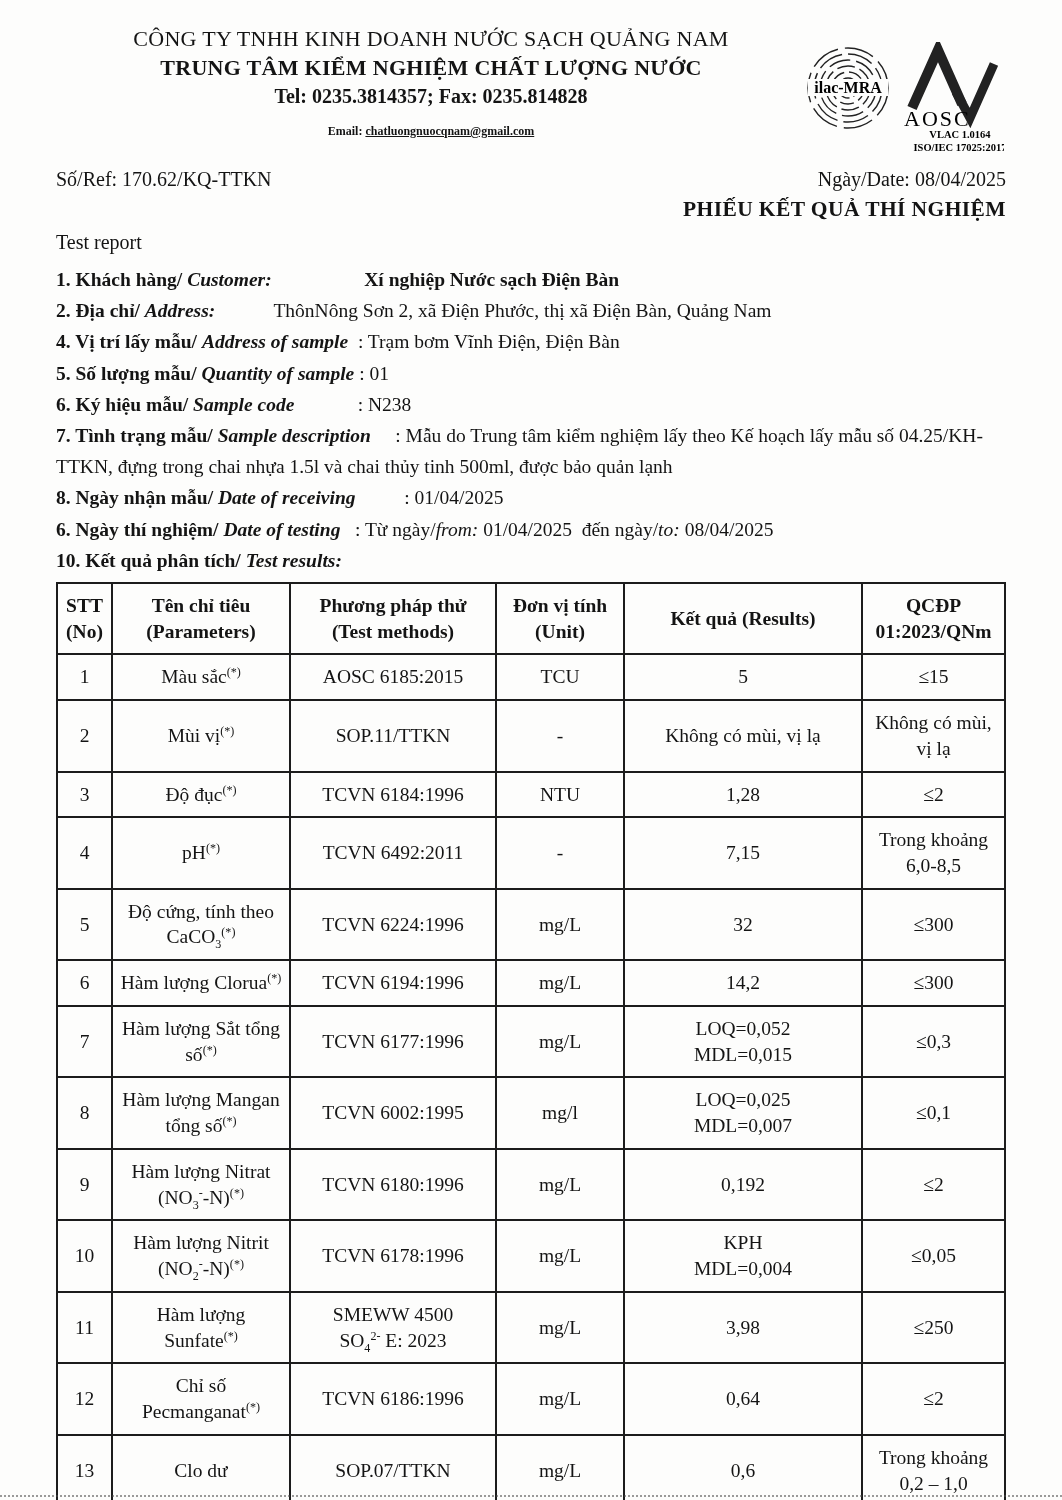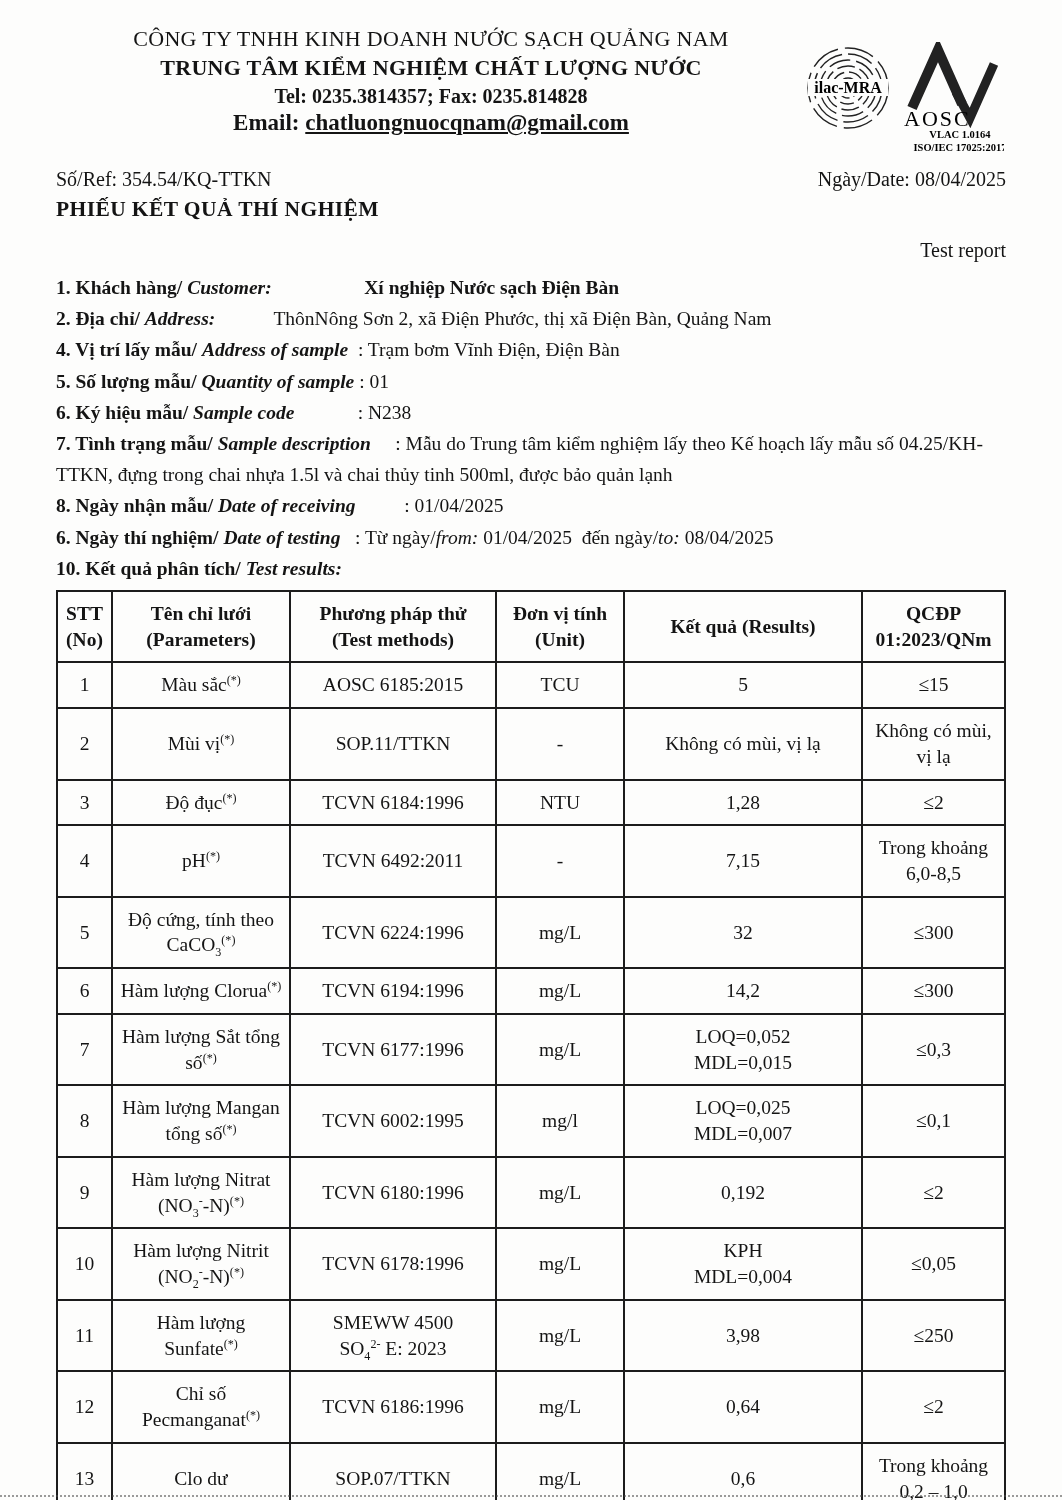--- a/index.html
+++ b/index.html
@@ -15,30 +15,30 @@
   }
 
   
   .letterhead { display:flex; align-items:flex-start; }
   .lh-logo { width:116px; flex:0 0 116px; padding-top:4px; }
   .lh-center { flex:1 1 auto; text-align:center; padding-top:2px; }
   .lh-company { font-size:22px; letter-spacing:.3px; white-space:nowrap; }
   .lh-centername { font-size:22px; font-weight:bold; letter-spacing:.3px; margin-top:3px; white-space:nowrap; }
   .lh-addr { font-size:21px; font-weight:bold; margin-top:4px; white-space:nowrap; }
   .lh-tel { font-size:20px; font-weight:bold; margin-top:4px; }
-  .lh-email { font-size:23px; font-weight:bold; margin-top:2px; }
+  .lh-email { font-size:12px; font-weight:bold; margin-top:16px; }
   .lh-email .email-val { text-decoration:underline; font-weight:bold; }
   .lh-right { flex:0 0 200px; display:flex; gap:10px; align-items:flex-start; padding-top:18px; }
 
   
   .refrow { display:flex; justify-content:space-between; font-size:20px; margin-top:14px; }
 
   
-  .title { text-align:left; font-size:21.5px; font-weight:bold; margin-top:6px; letter-spacing:.4px; }
-  .subtitle { text-align:right; font-size:20px; margin-top:17px; }
+  .title { text-align:right; font-size:21.5px; font-weight:bold; margin-top:6px; letter-spacing:.4px; }
+  .subtitle { text-align:left; font-size:20px; margin-top:9px; }
 
   
   .info { margin-top:10px; font-size:19.5px; line-height:1.6; }
   .info-line { margin:0; }
   .i-label { font-weight:bold; }
   .i-en { font-weight:bold; font-style:italic; }
   .i-val.bold { font-weight:bold; }
   .i-val i { font-style:italic; }
 
   
@@ -93,21 +93,21 @@
         <polyline points="12,66 38,8 62,62" fill="none" stroke="#222" stroke-width="10" stroke-linejoin="miter"></polyline>
         <polyline points="56,50 70,76 94,22" fill="none" stroke="#222" stroke-width="9" stroke-linejoin="miter"></polyline>
         <text x="4" y="84" font-size="22" letter-spacing="2">AOSC</text>
         <text x="60" y="96" text-anchor="middle" font-size="10.5" font-weight="bold">VLAC 1.0164</text>
         <text x="60" y="109" text-anchor="middle" font-size="10.5" font-weight="bold">ISO/IEC 17025:2017</text>
       </svg>
     </div>
   </div>
 
   <div class="refrow">
-    <span>Số/Ref: 354.54/KQ-TTKN</span>
+    <span>Số/Ref: 170.62/KQ-TTKN</span>
     <span>Ngày/Date: 08/04/2025</span>
   </div>
 
   <div class="title">PHIẾU KẾT QUẢ THÍ NGHIỆM</div>
   <div class="subtitle">Test report</div>
 
   <div class="info">
     <div class="info-line">
       <span class="i-label">1. Khách hàng/ </span>
       <span class="i-en">Customer:</span><span class="i-gap">&nbsp;&nbsp;&nbsp;&nbsp;&nbsp;&nbsp;&nbsp;&nbsp;&nbsp;&nbsp;&nbsp;&nbsp;&nbsp;&nbsp;&nbsp;&nbsp;&nbsp;&nbsp;</span>
@@ -174,21 +174,21 @@
         <col>
     </colgroup>
     <thead>
       <tr>
     <th>
       <div class="h1">STT</div>
       <div class="h2">(No)</div>
     </th>
 
     <th>
-      <div class="h1">Tên chỉ lưới</div>
+      <div class="h1">Tên chỉ tiêu</div>
       <div class="h2">(Parameters)</div>
     </th>
 
     <th>
       <div class="h1">Phương pháp thử</div>
       <div class="h2">(Test methods)</div>
     </th>
 
     <th>
       <div class="h1">Đơn vị tính</div>

